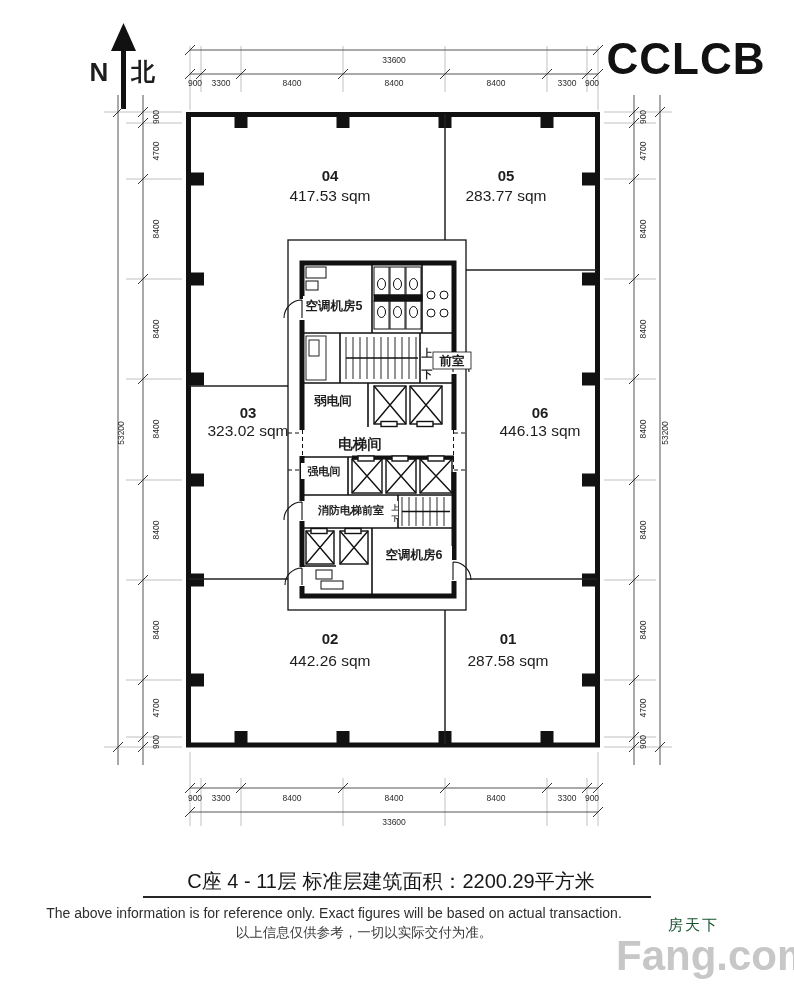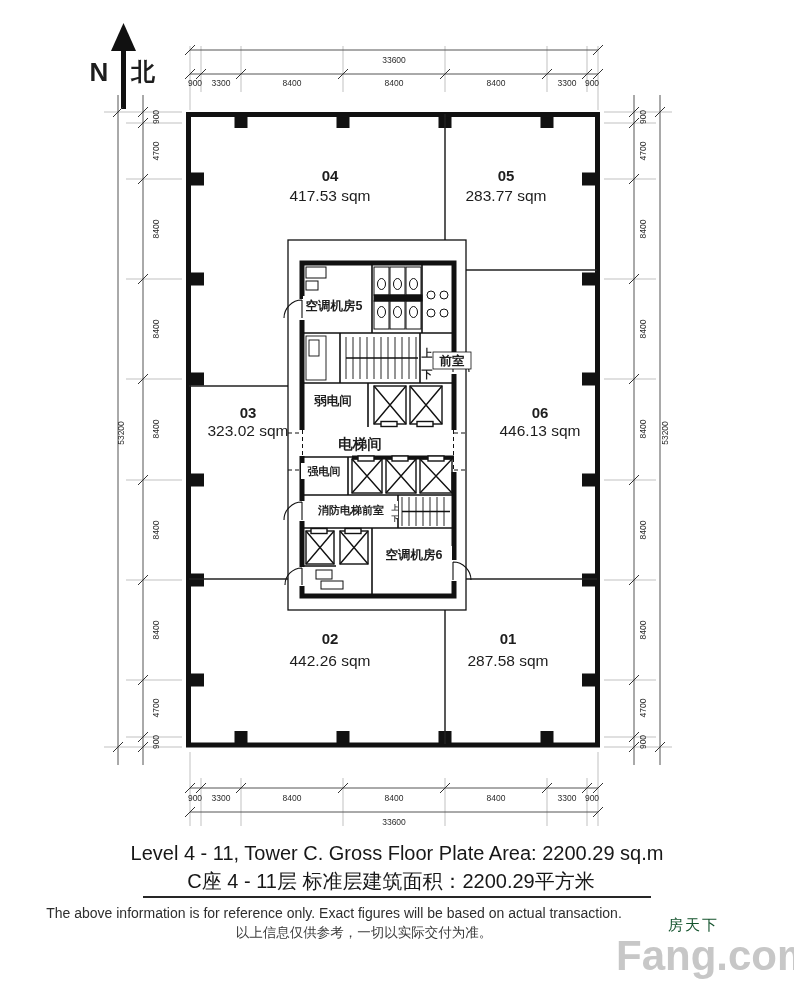--- a/index.html
+++ b/index.html
@@ -301,22 +301,22 @@
         <text class="roomno" x="330" y="644" text-anchor="middle">02</text>
         <text class="roomarea" x="330" y="666" text-anchor="middle">442.26 sqm</text>
       </g>
       <g>
         <text class="roomno" x="508" y="644" text-anchor="middle">01</text>
         <text class="roomarea" x="508" y="666" text-anchor="middle">287.58 sqm</text>
       </g>
     </g>
   </svg>
 
-
-  <div class="caption1">Level 4 - 11, Tower C. Gross Floor Plate Area: 2200.29 sq.m</div>
+  <div class="brand">CCLCB</div>
+
   <div class="caption2">C座 4 - 11层 标准层建筑面积：2200.29平方米</div>
   <div class="rule"></div>
   <div class="disc1">The above information is for reference only. Exact figures will be based on actual transaction.</div>
   <div class="disc2">以上信息仅供参考，一切以实际交付为准。</div>
 
   <div class="wm">
     <span class="ftx">房天下</span>
     <span class="fang">Fang.com</span>
   </div>
 

